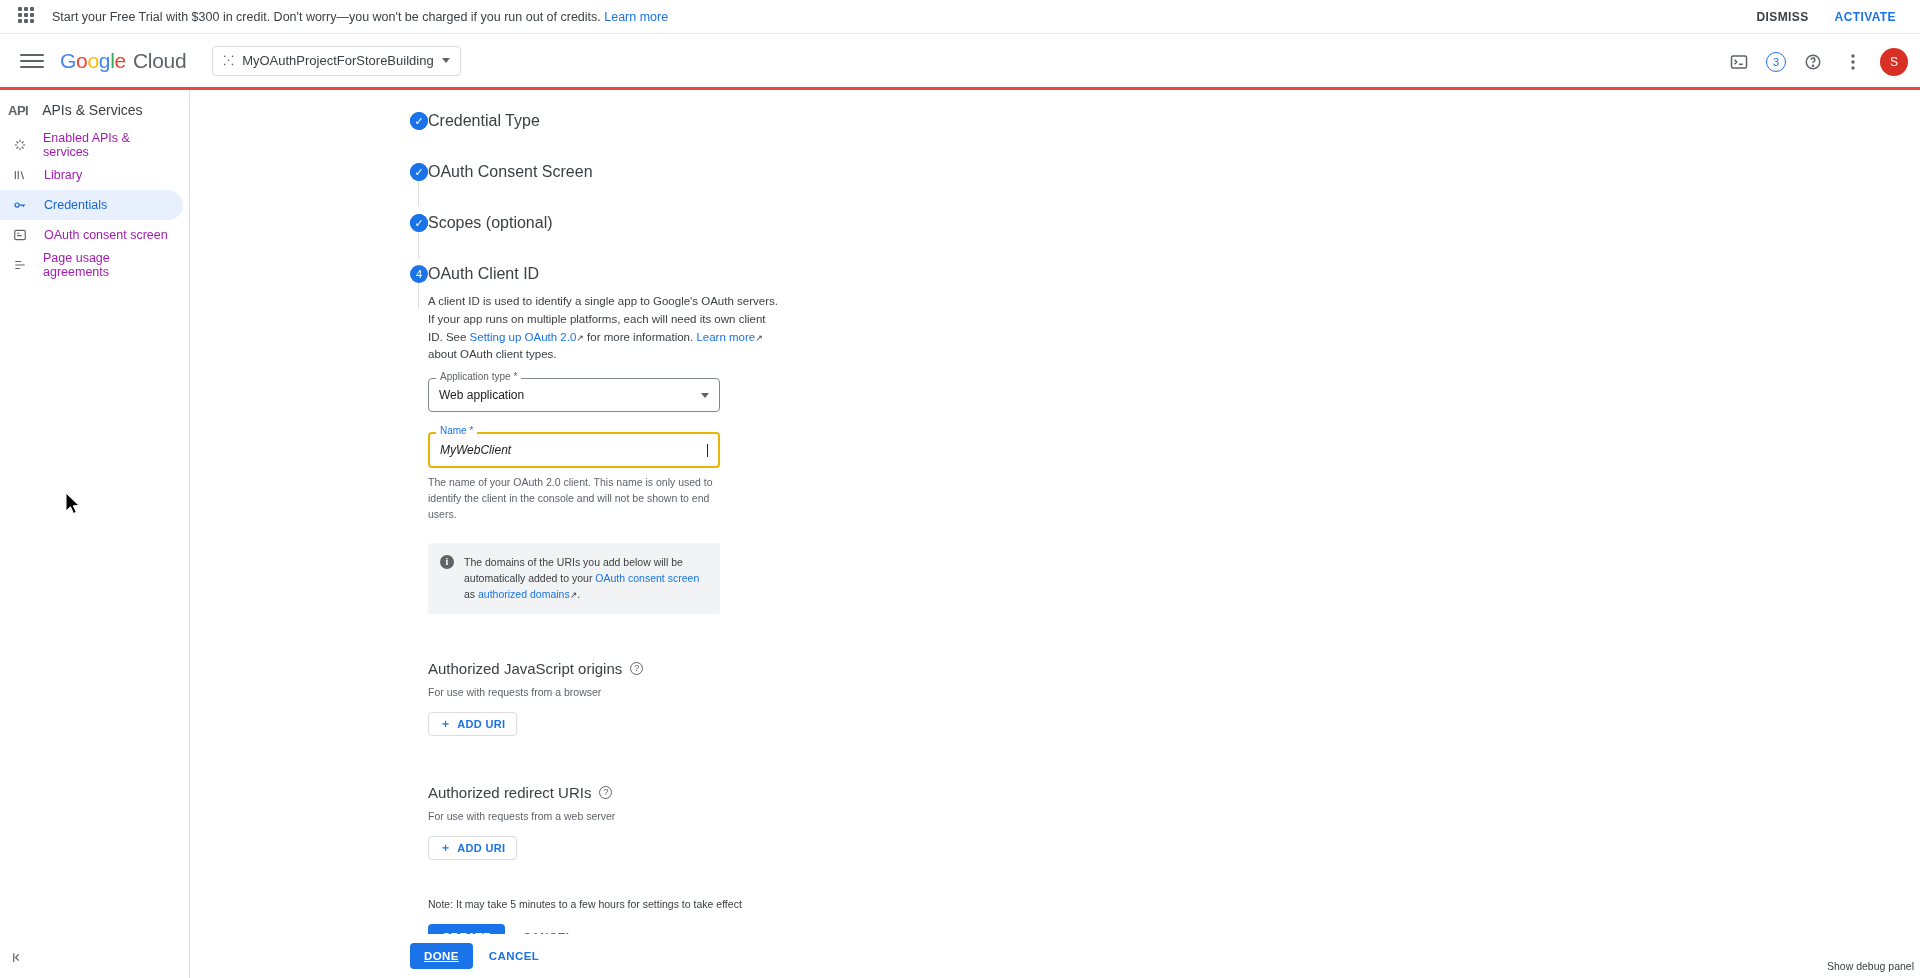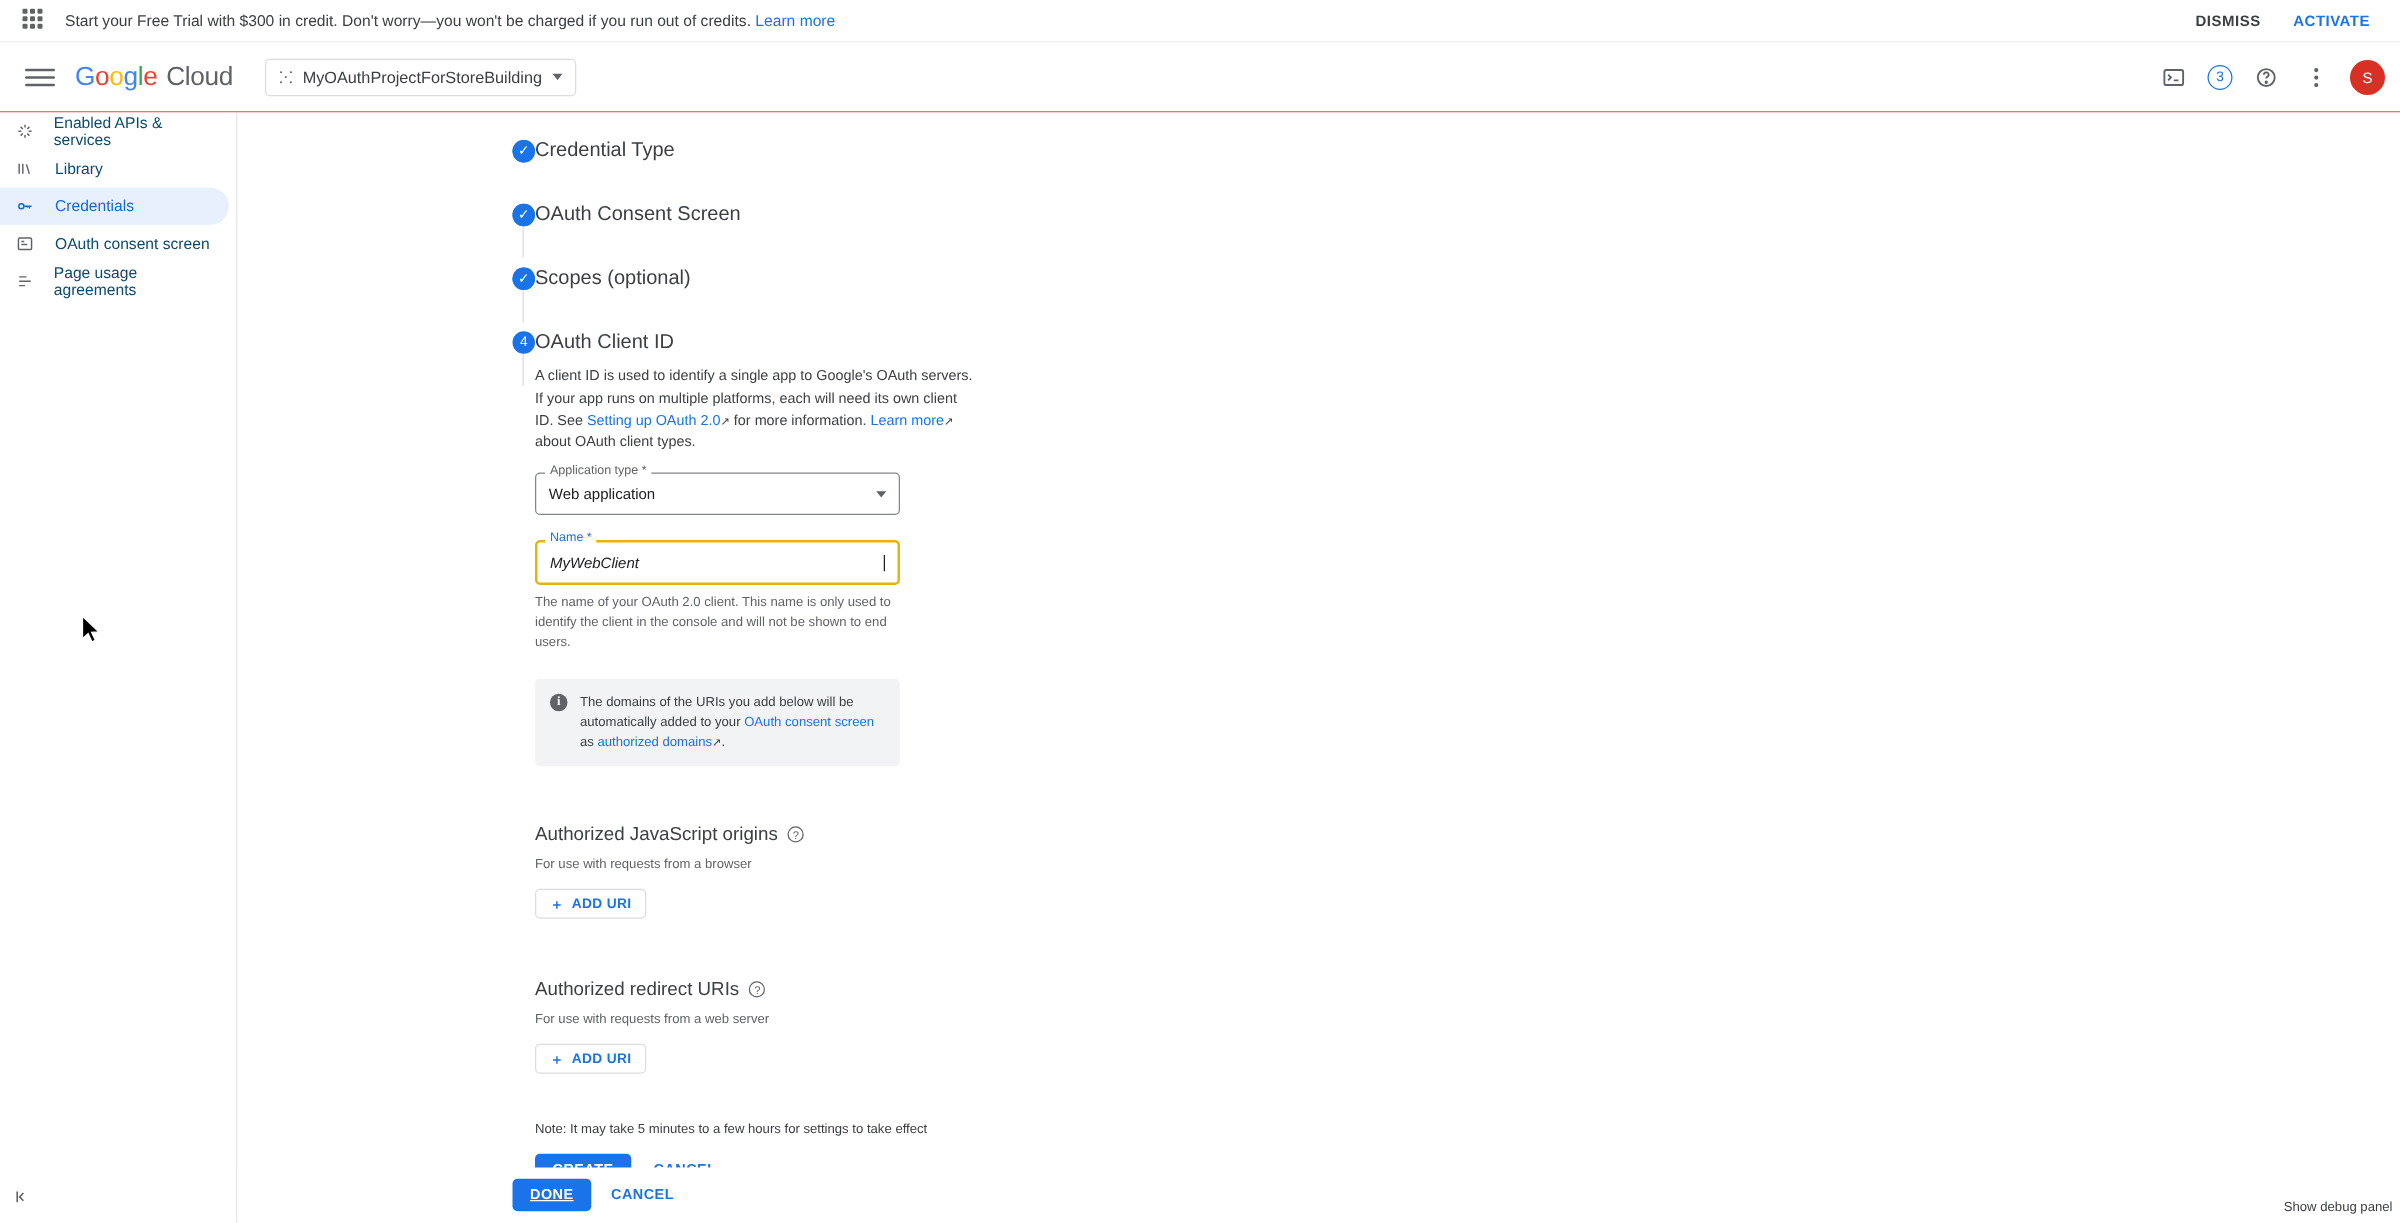--- a/index.html
+++ b/index.html
@@ -42,21 +42,21 @@
     font-family: inherit;
     font-size: 12px; font-weight: 600; letter-spacing: .4px;
     color: #1a73e8; padding: 6px 10px; border-radius: 4px;
   }
   .btn-dismiss { color: #3c4043; margin-right: 6px; }
 
   
   .topbar {
     height: 56px;
     background: #fff;
-    border-bottom: 1px solid #ef4444;
+    border-bottom: 3px solid #ef4444;
     display: flex;
     align-items: center;
     padding: 0 14px;
     position: relative;
   }
   .hamburger {
     width: 24px; height: 24px;
     margin: 0 16px 0 6px;
     cursor: pointer;
     display: flex; flex-direction: column; justify-content: center; gap: 4px;
@@ -154,21 +154,21 @@
     display: flex; align-items: center; gap: 14px;
     height: 40px; padding: 0 12px 0 8px;
     font-size: 14px; color: #3c4043;
   }
   .api-logo {
     color: #5f6368; font-size: 13px; font-weight: 700; letter-spacing: -0.5px;
   }
   .nav-item {
     display: flex; align-items: center; gap: 16px;
     height: 30px; padding: 0 12px 0 12px;
-    font-size: 12.5px; color: #0c4a6e; cursor: pointer;
+    font-size: 12.5px; color: #a21caf; cursor: pointer;
     border-radius: 0 16px 16px 0; margin-right: 6px;
   }
   .nav-item.active { background: #e8f0fe; color: #1967d2; font-weight: 500; }
   .nav-ico { width: 16px; height: 16px; display:flex; align-items:center; justify-content:center; color:#5f6368; font-size: 13px;}
   .nav-item.active .nav-ico { color: #1967d2; }
   .collapse-btn {
     position: absolute; bottom: 10px; left: 10px;
     color: #5f6368; font-size: 13px; cursor: pointer;
   }
 
@@ -365,20 +365,24 @@
           <circle cx="2" cy="14" r="1.7" fill="#5f6368"></circle>
         </svg>
     </div>
     <div class="avatar">S</div>
   </div>
 </div>
 
 <div class="body-row">
 
   <div class="sidebar">
+    <div class="sidebar-header">
+      <span class="api-logo">API</span>
+      <span>APIs &amp; Services</span>
+    </div>
 
     <div class="nav-item">
       <span class="nav-ico">
         <svg width="14" height="14" viewBox="0 0 24 24" fill="none" stroke="currentColor" stroke-width="2">
             <path d="M12 3v4M12 17v4M3 12h4M17 12h4M6 6l3 3M15 15l3 3M18 6l-3 3M9 15l-3 3"></path>
           </svg>
       </span>
       <span>Enabled APIs &amp; services</span>
     </div>
 

